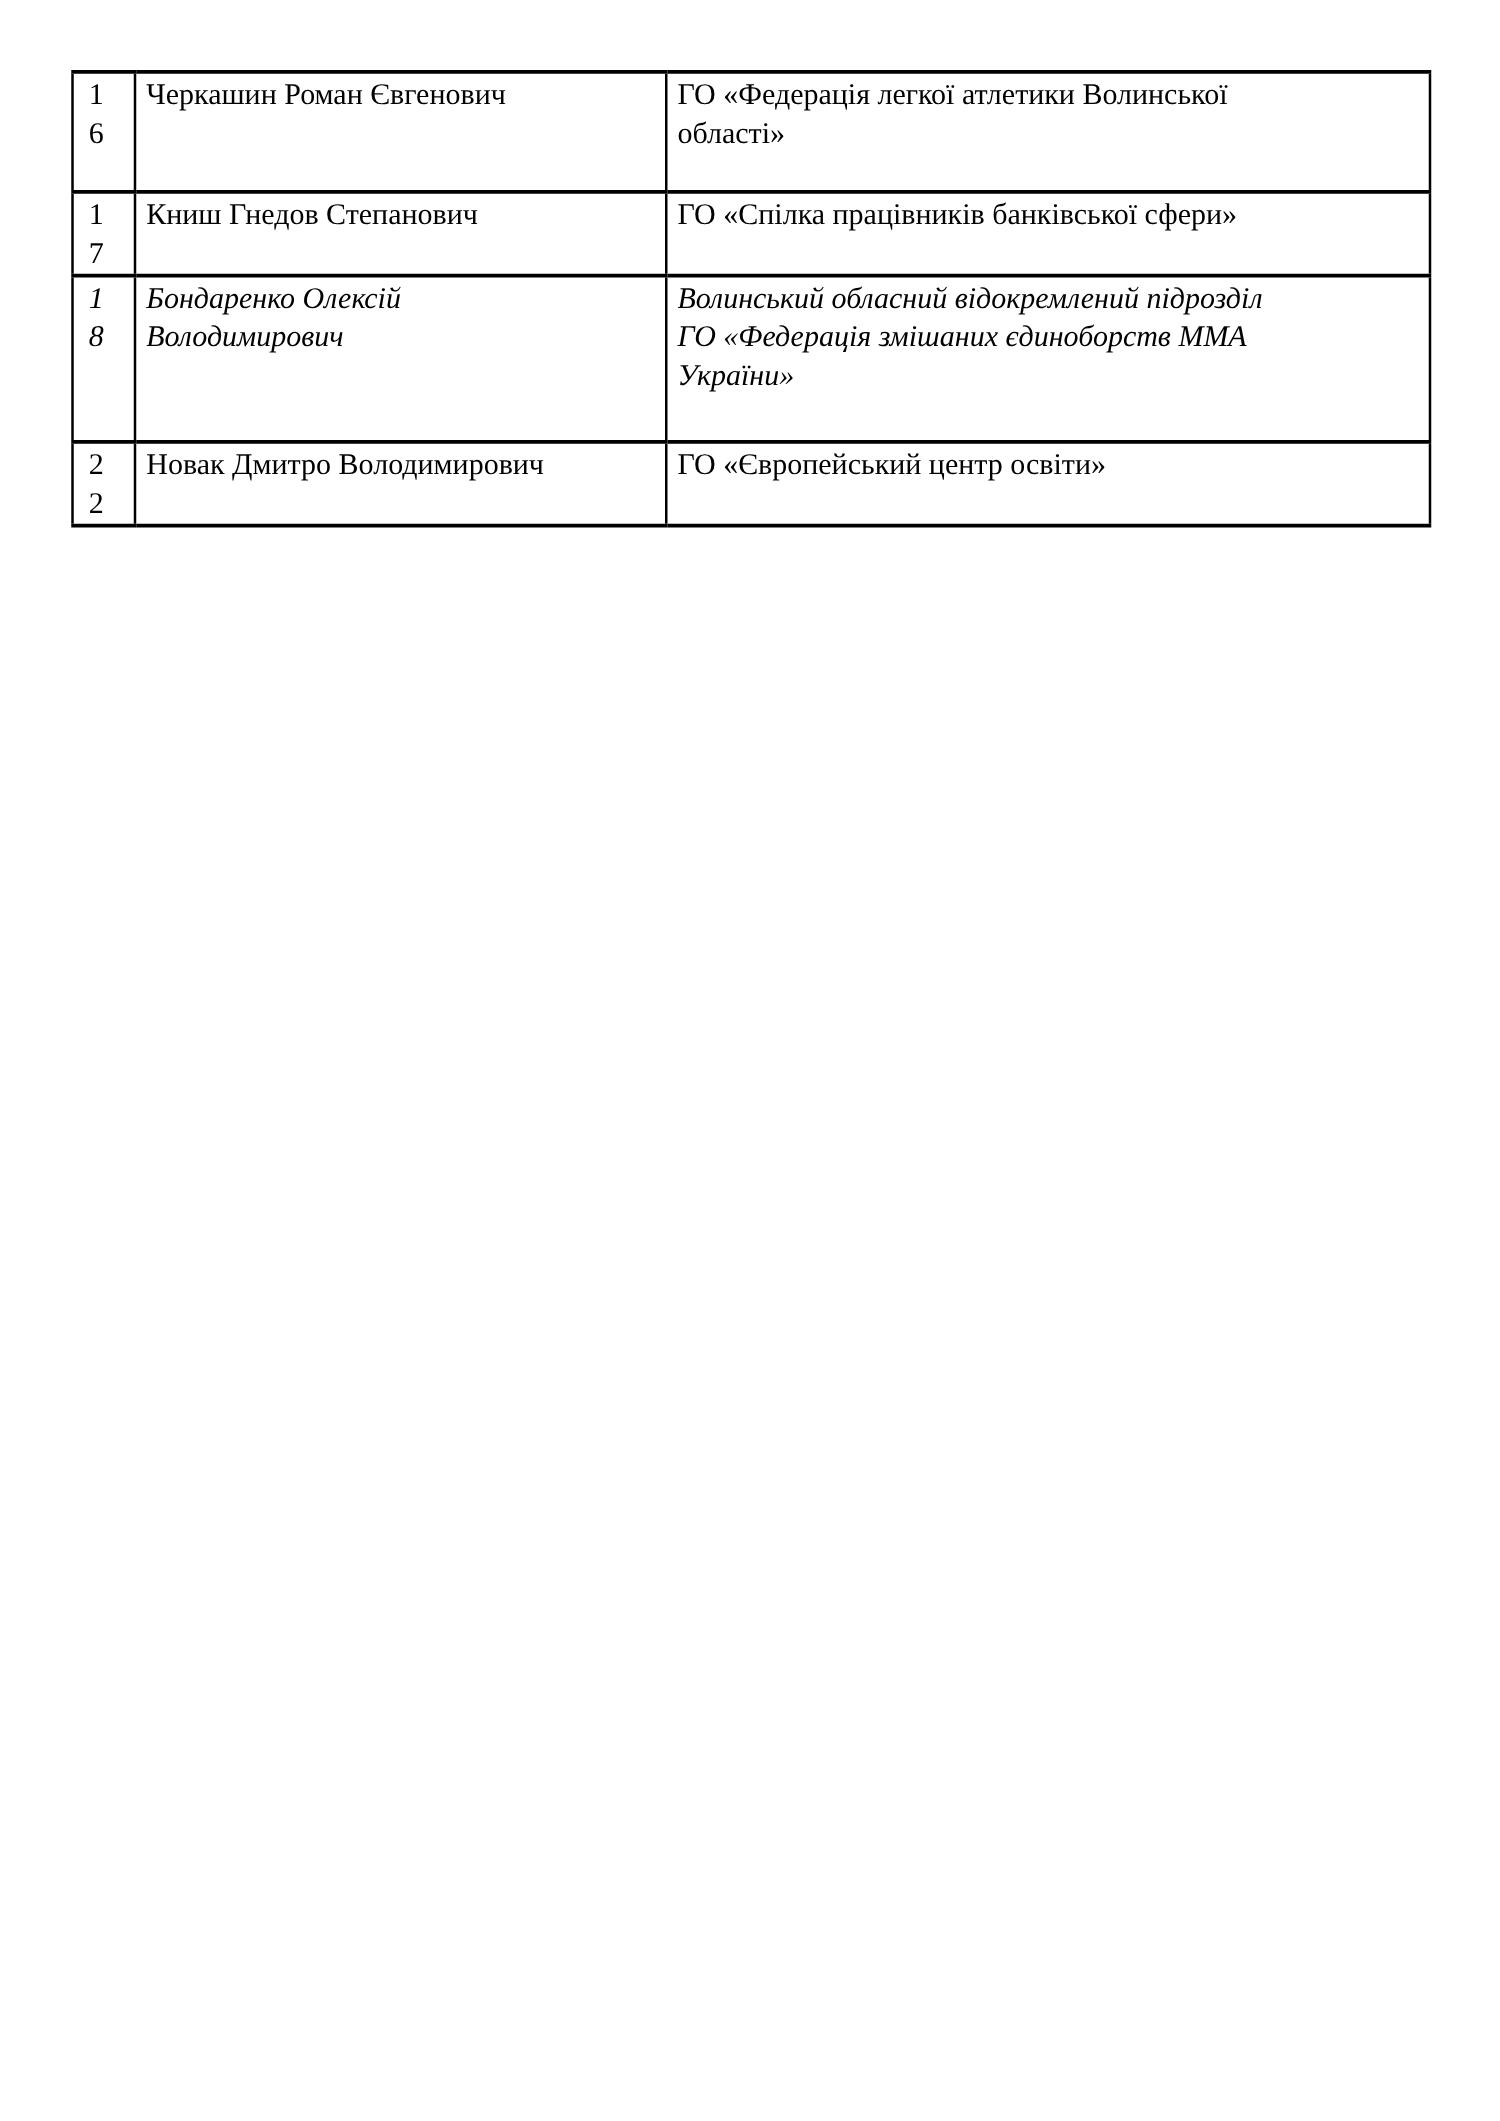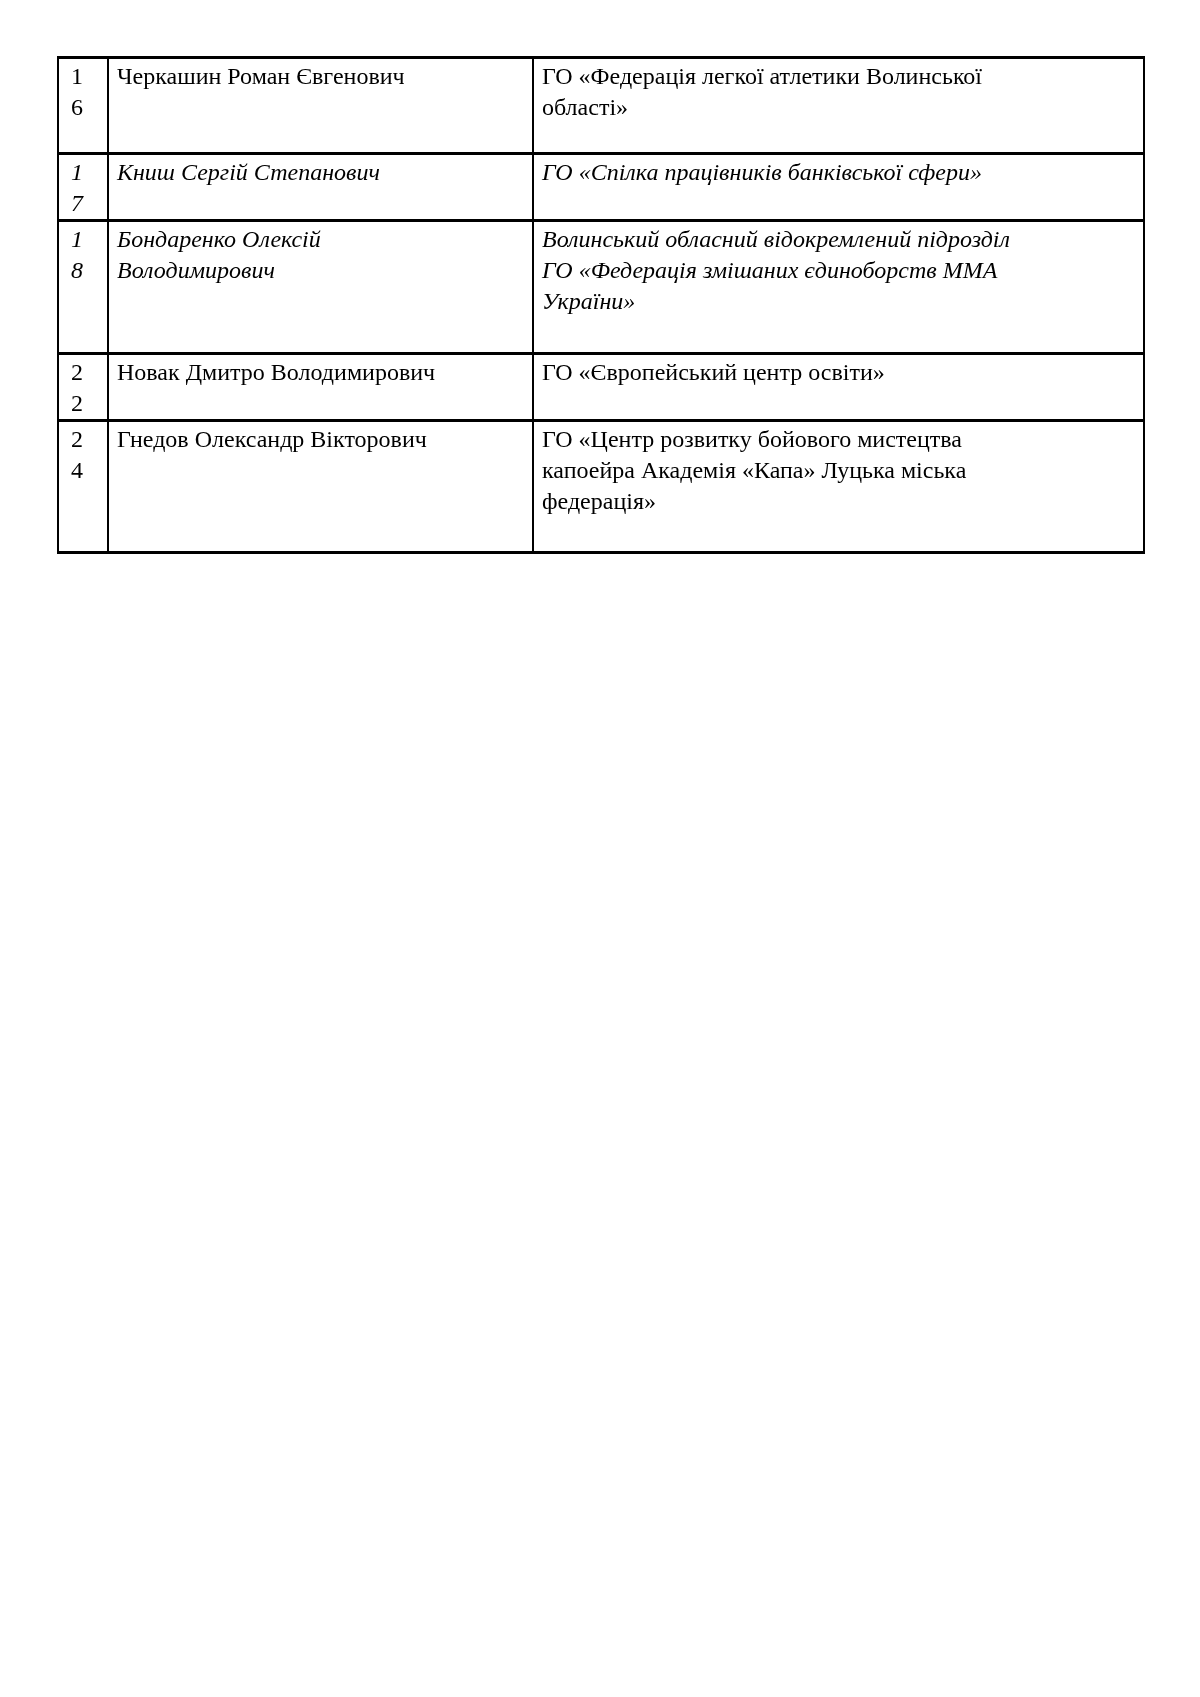--- a/index.html
+++ b/index.html
@@ -46,21 +46,21 @@
   col.col-org  { width: 611px; }
   td.num {
     text-align: center;
     padding-left: 2px;
     padding-right: 2px;
   }
   td.name, td.org {
     white-space: pre-line;
   }
   tr.r0 { height: 96px; }
-  tr.r1 { height: 67px; font-style: italic; }
+  tr.r1 { height: 67px; }
   tr.r2 { height: 133px; font-style: italic; }
   tr.r3 { height: 64px; }
   tr.r4 { height: 65px; }
   tr.r5 { height: 66px; }
   tr.r6 { height: 66px; }
   tr.r7 { height: 66px; }
   tr.r8 { height: 132px; }
 </style>
 </head>
 <body>
@@ -74,38 +74,31 @@
     </colgroup>
     <tbody>
       <tr class="r0">
         <td class="num">16</td>
         <td class="name">Черкашин Роман Євгенович</td>
         <td class="org">ГО «Федерація легкої атлетики Волинської
 області»</td>
       </tr>
       <tr class="r1">
         <td class="num">17</td>
-        <td class="name">Книш Сергій Степанович</td>
+        <td class="name">Книш Гнедов Степанович</td>
         <td class="org">ГО «Спілка працівників банківської сфери»</td>
       </tr>
       <tr class="r2">
         <td class="num">18</td>
         <td class="name">Бондаренко Олексій
 Володимирович</td>
         <td class="org">Волинський обласний відокремлений підрозділ
 ГО «Федерація змішаних єдиноборств ММА
 України»</td>
       </tr>
       <tr class="r6">
         <td class="num">22</td>
         <td class="name">Новак Дмитро Володимирович</td>
         <td class="org">ГО «Європейський центр освіти»</td>
       </tr>
-      <tr class="r8">
-        <td class="num">24</td>
-        <td class="name">Гнедов Олександр Вікторович</td>
-        <td class="org">ГО «Центр розвитку бойового мистецтва
-капоейра Академія «Капа» Луцька міська
-федерація»</td>
-      </tr>
     </tbody>
   </table>
 </div>
 
 </body></html>

